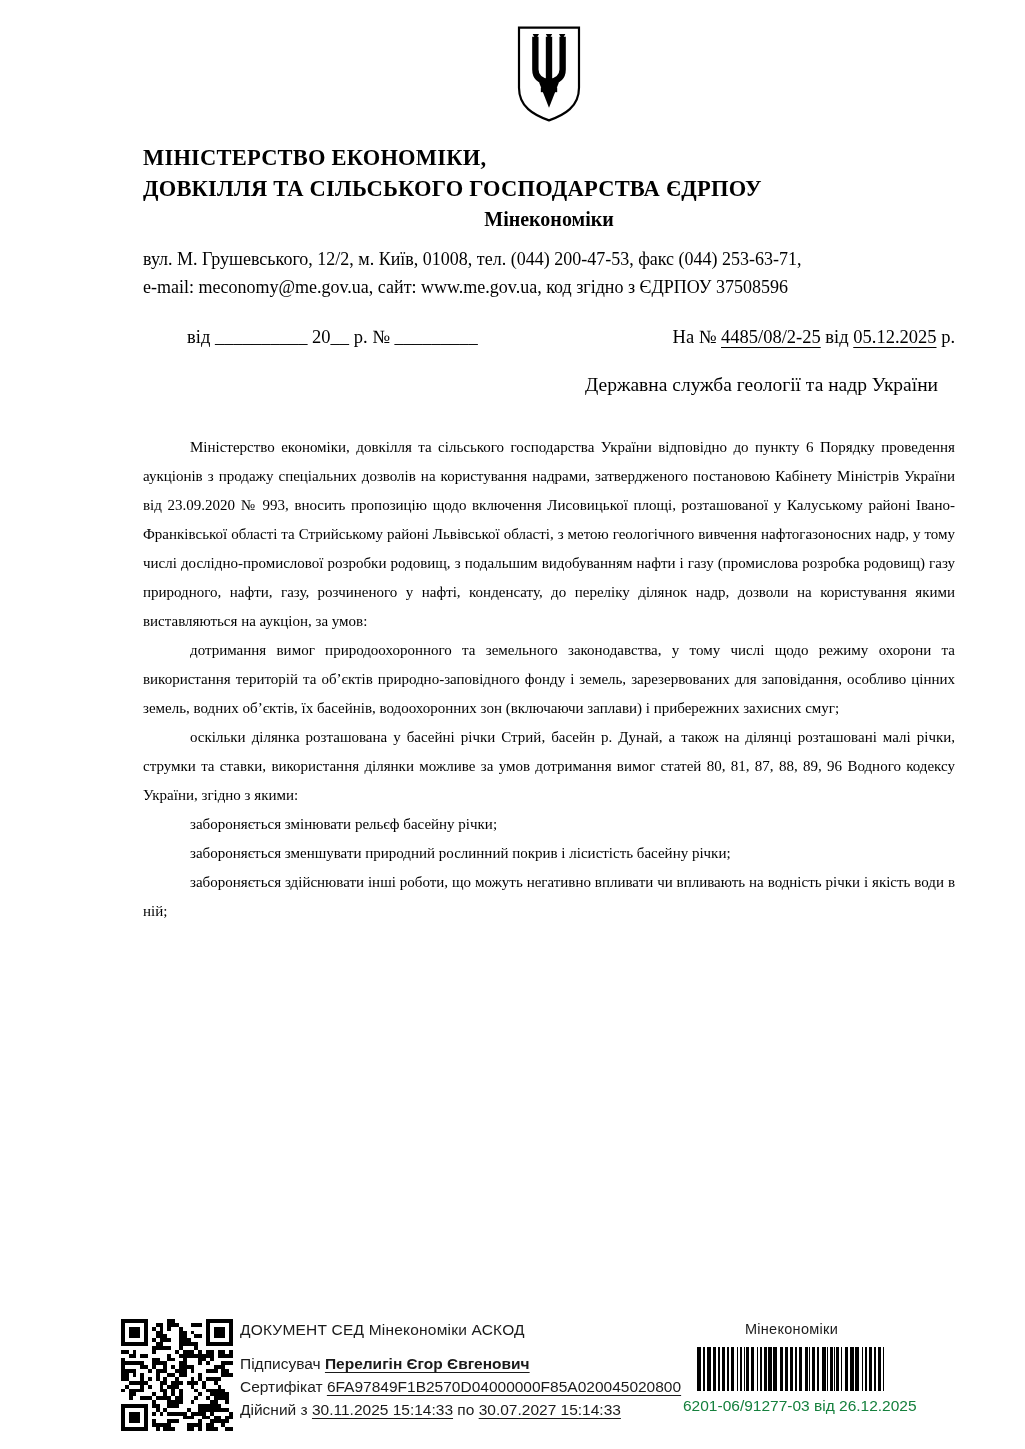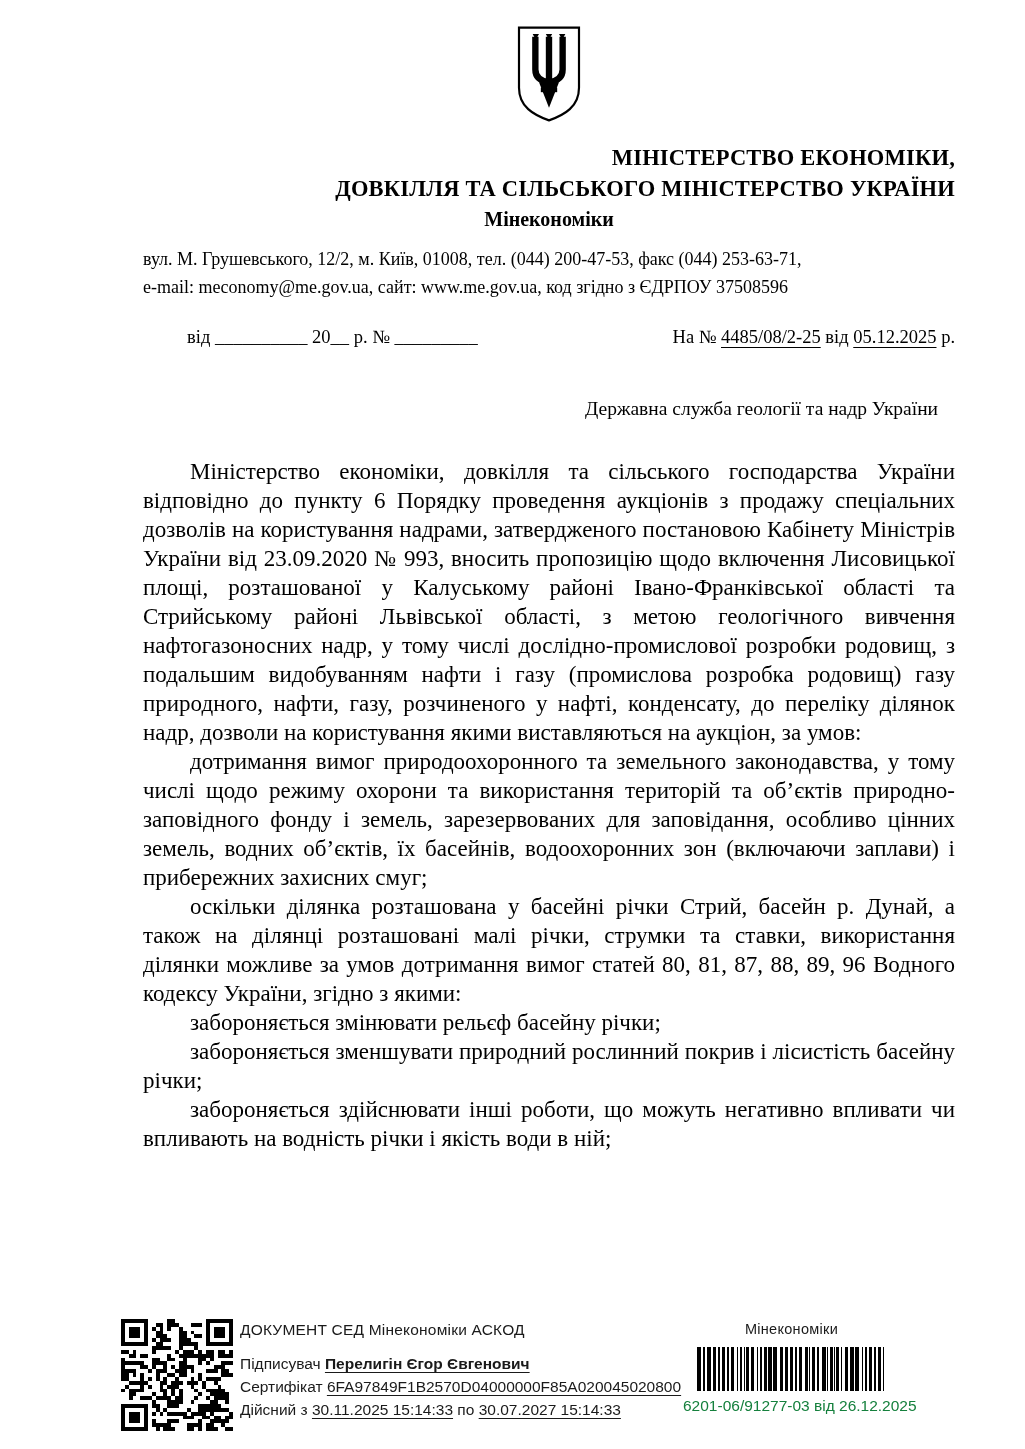--- a/index.html
+++ b/index.html
@@ -10,46 +10,46 @@
     background:#ffffff;
     color:#000;
     font-family:"Liberation Serif","DejaVu Serif",serif;
     overflow:hidden;
   }
   .content{padding:0 70px 0 143px;}
   
   .emblem-wrap{text-align:center;padding-top:24px;}
   .emblem-wrap svg{display:inline-block;}
   .org-title{
-    text-align:right;font-weight:bold;font-size:22.5px;line-height:31px;
+    text-align:left;font-weight:bold;font-size:22.5px;line-height:31px;
     margin-top:14px;letter-spacing:0.2px;
   }
   .org-short{
     text-align:center;font-weight:bold;font-size:20px;line-height:26px;margin-top:2px;
   }
   .contacts{
     text-align:left;font-size:18px;line-height:28px;margin-top:13px;
   }
   
   .ref-row{
     display:flex;justify-content:space-between;align-items:baseline;
     font-size:18.5px;margin-top:26px;margin-left:44px;
   }
   .u{ text-decoration:underline; text-underline-offset:4px; }
   
   .addressee{
-    width:374px;margin-left:442px;margin-top:46px;
+    width:374px;margin-left:442px;margin-top:22px;
     font-size:19.5px;line-height:29px;text-align:justify;
   }
   
   .subject{
     font-weight:bold;font-style:italic;font-size:19.5px;margin-top:38px;
   }
   
-  .body-text{margin-top:34px;font-size:23px;line-height:29px;}
+  .body-text{margin-top:34px;font-size:15px;line-height:29px;}
   .body-text p{
     margin:0;text-indent:47px;text-align:justify;
   }
   
   .footer{position:absolute;left:0;top:1313px;width:1025px;height:136px;
     font-family:"Liberation Sans","DejaVu Sans",sans-serif;}
   .qr{position:absolute;left:121px;top:6px;width:112px;height:112px;}
   .sig-block{position:absolute;left:240px;top:8px;font-size:15.5px;color:#1a1a1a;}
   .sig-line1{margin-bottom:13px;letter-spacing:0.2px;}
   .sig-row{line-height:23px;}
@@ -77,21 +77,21 @@
           </g>
           <path d="M29 64 L40 92 L51 64 Z" fill="#000"></path>
           <path d="M31 70 H49 V75 H31 Z" fill="#000"></path>
           <path d="M22 11 h7 l-3.5 6 Z M51 11 h7 l-3.5 6 Z M36.5 11 h7 l-3.5 6 Z" fill="#000"></path>
         </svg>
       </span>
     </div>
 
     <div class="org-title">
       <div>МІНІСТЕРСТВО ЕКОНОМІКИ,</div>
-      <div>ДОВКІЛЛЯ ТА СІЛЬСЬКОГО МІНІСТЕРСТВО УКРАЇНИ</div>
+      <div>ДОВКІЛЛЯ ТА СІЛЬСЬКОГО ГОСПОДАРСТВА ЄДРПОУ</div>
     </div>
     <div class="org-short">Мінекономіки</div>
 
     <div class="contacts">
       <div>вул. М. Грушевського, 12/2, м. Київ, 01008, тел. (044) 200-47-53, факс (044) 253-63-71,</div>
       <div>e-mail: meconomy@me.gov.ua, сайт: www.me.gov.ua, код згідно з ЄДРПОУ 37508596</div>
     </div>
 
     <div class="ref-row">
       <span>від __________ 20__ р. № _________</span>

